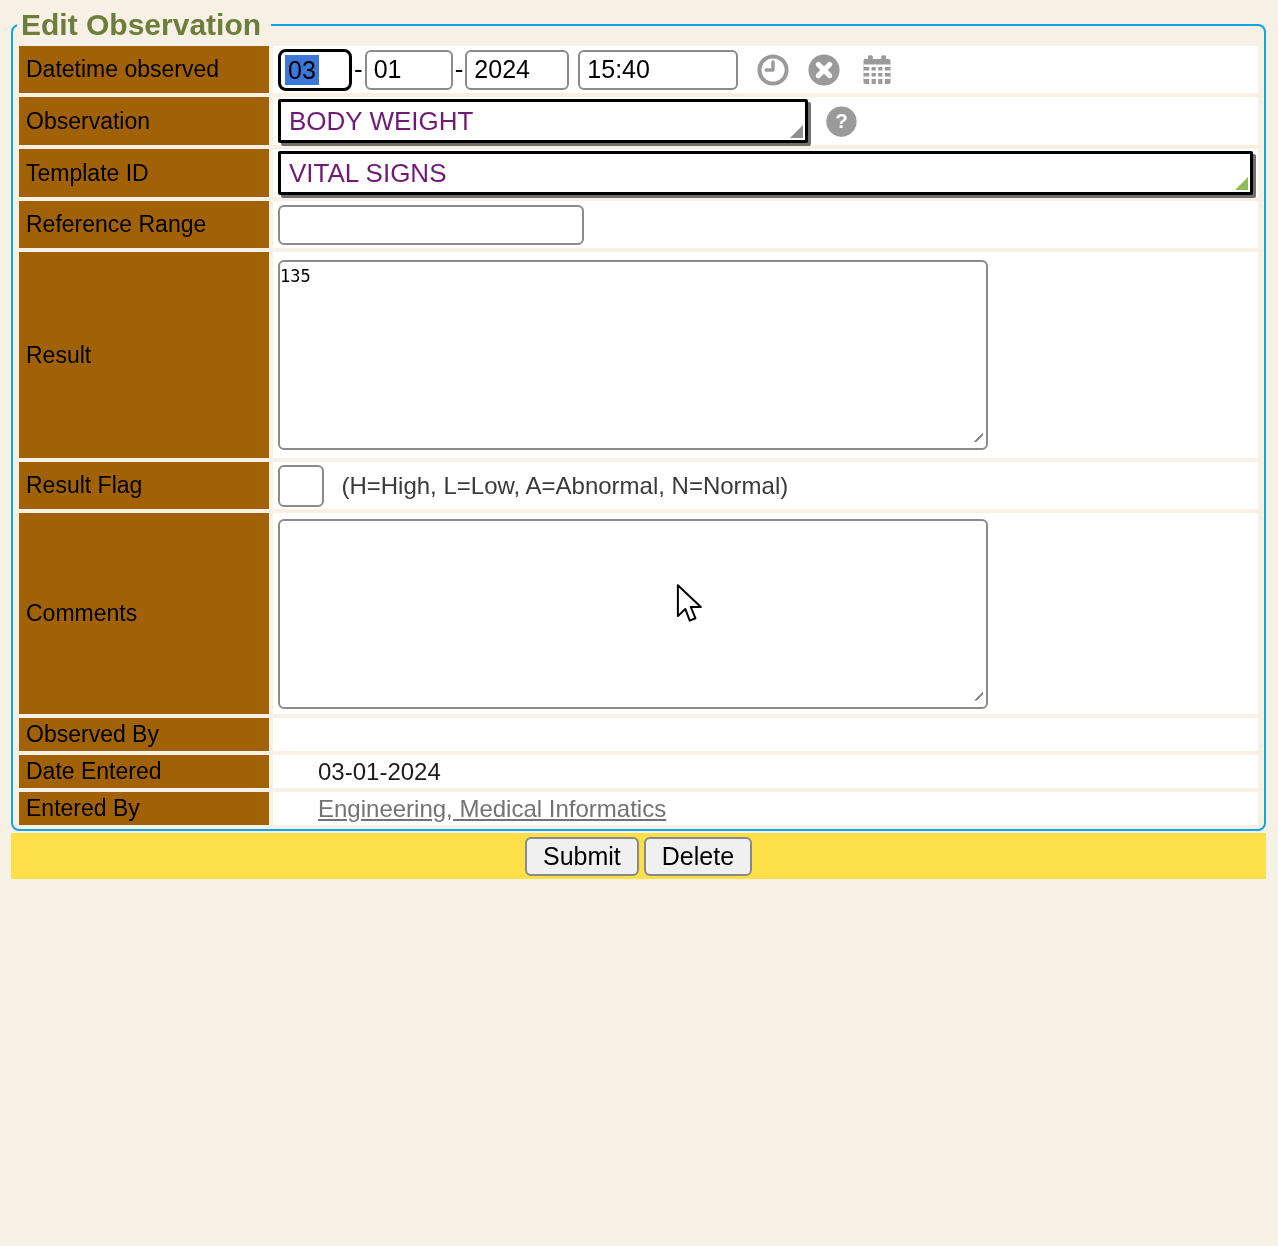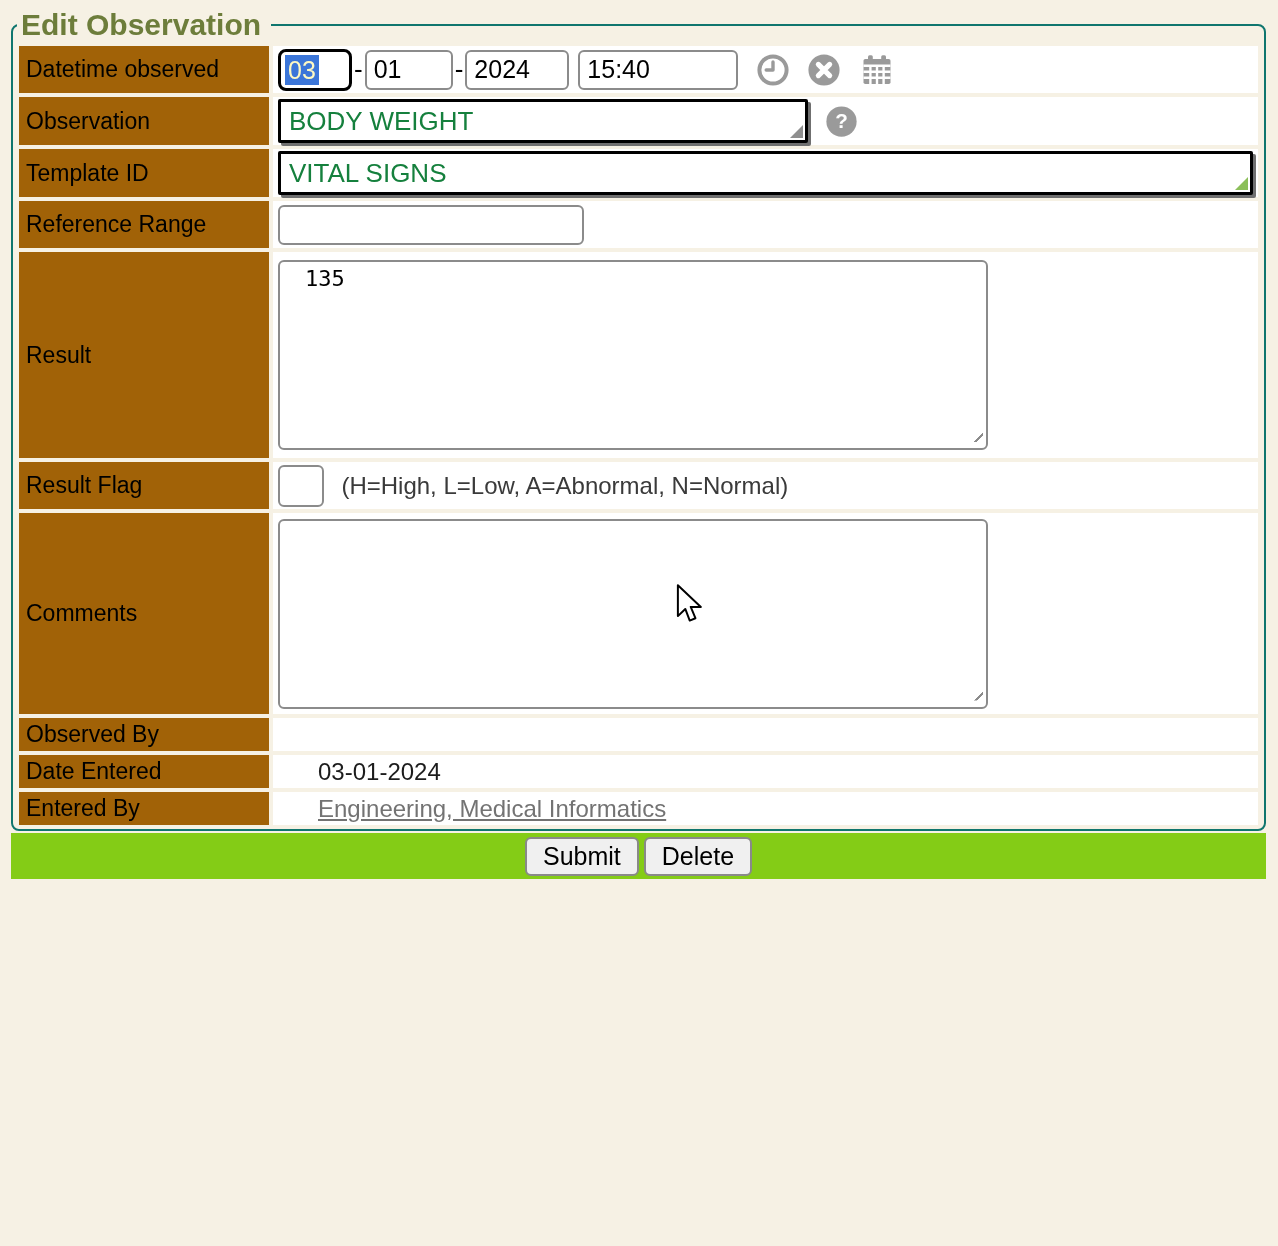--- a/index.html
+++ b/index.html
@@ -8,21 +8,21 @@
     width:1278px; height:1246px;
     background:#f6f1e4;
     font-family:"Liberation Sans", sans-serif;
     color:#000;
     position:relative;
     overflow:hidden;
   }
   .page { padding:8px 12px 0 11px; }
 
   fieldset.obs-fieldset {
-    border:2px solid #0f766e;
+    border:2px solid #0ea5e9;
     border-radius:8px;
     margin:0; padding:0 2px 0 2px;
   }
   legend.obs-legend {
     color:#6d7d3b;
     font-size:30px; font-weight:bold;
     padding:0 10px 0 4px; margin-left:2px;
     line-height:34px;
   }
 
@@ -45,41 +45,41 @@
   
   .dt-cell { white-space:nowrap; }
   .fake-input {
     display:inline-flex; align-items:center;
     width:74px; height:42px;
     border:3px solid #000; border-radius:8px;
     background:#fff; padding:0 4px;
     vertical-align:middle;
   }
   .fake-input .sel {
-    background:#3b76d9; color:#fef9c3;
+    background:#3b76d9; color:#000000;
     font-size:25px; padding:0 3px; line-height:30px;
   }
   .inp {
     font-family:"Liberation Sans", sans-serif;
     font-size:25px; color:#000;
     height:40px; border:2px solid #8b8b8b; border-radius:6px;
     background:#fff; padding:0 7px;
     vertical-align:middle;
   }
   .inp.w-day  { width:88px; }
   .inp.w-year { width:104px; }
   .inp.w-time { width:160px; margin-left:9px; }
   .sep { font-size:26px; margin:0 2px; vertical-align:middle; }
   .icon-btn { display:inline-block; vertical-align:middle; margin-left:11px; cursor:pointer; line-height:0; }
 
   
   .combo { position:relative; display:inline-block; vertical-align:middle; line-height:0; }
   .combo-input {
     font-family:"Liberation Sans", sans-serif;
-    font-size:26px; color:#15803d;
+    font-size:26px; color:#701a75;
     height:44px; padding:0 8px;
     border:3px solid #000; border-radius:2px;
     box-shadow:3px 3px 0 #6f6f6f;
     background:#fff;
   }
   .combo-input.w-obs { width:530px; }
   .combo-input.w-tpl { width:975px; }
   .corner {
     position:absolute; right:5px; bottom:5px;
     width:0; height:0;
@@ -87,41 +87,41 @@
     border-color:transparent; pointer-events:none;
   }
   .corner.gray  { border-bottom-color:#8f8f8f; }
   .corner.green { border-bottom-color:#8cbf5a; }
 
   
   .ta-wrap { position:relative; display:inline-block; vertical-align:middle; line-height:0; }
   textarea.ta {
     width:710px; height:190px;
     font-family:"DejaVu Sans Mono", monospace;
-    font-size:22px; color:#000;
+    font-size:17px; color:#000;
     border:2px solid #8b8b8b; border-radius:6px;
-    padding:4px 25px; resize:none; background:#fff;
+    padding:4px 0; resize:none; background:#fff;
   }
   .grip {
     position:absolute; right:5px; bottom:8px;
     width:13px; height:13px;
     background:repeating-linear-gradient(135deg, #777 0 2px, transparent 2px 6px);
     clip-path:polygon(100% 0, 0 100%, 100% 100%);
     pointer-events:none; opacity:.85;
   }
 
   .flag-input { width:46px; height:42px; border:2px solid #8b8b8b; border-radius:6px; padding:0 6px; font-size:25px; vertical-align:middle; }
   .hint { font-size:24px; color:#3a3a3a; margin-left:11px; vertical-align:middle; }
 
   a.person-link { color:#737373; text-decoration:underline; cursor:pointer; }
 
   
   .button-bar {
     margin-top:2px;
-    background:#84cc16;
+    background:#fde047;
     height:46px;
     display:flex; justify-content:center; align-items:center; gap:5px;
   }
   button.btn {
     font-family:"Liberation Sans", sans-serif;
     font-size:25px; color:#000;
     background:#f0f0f0;
     border:2px solid #898989; border-radius:6px;
     padding:3px 16px;
     cursor:pointer;

